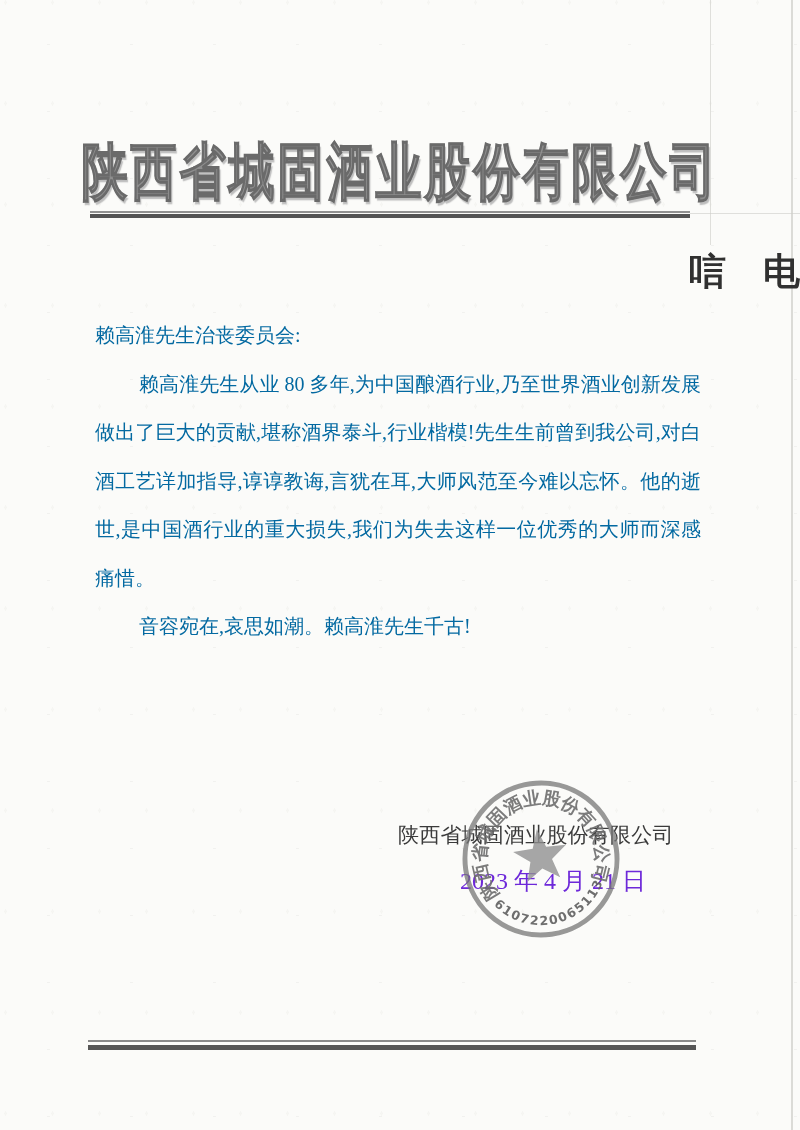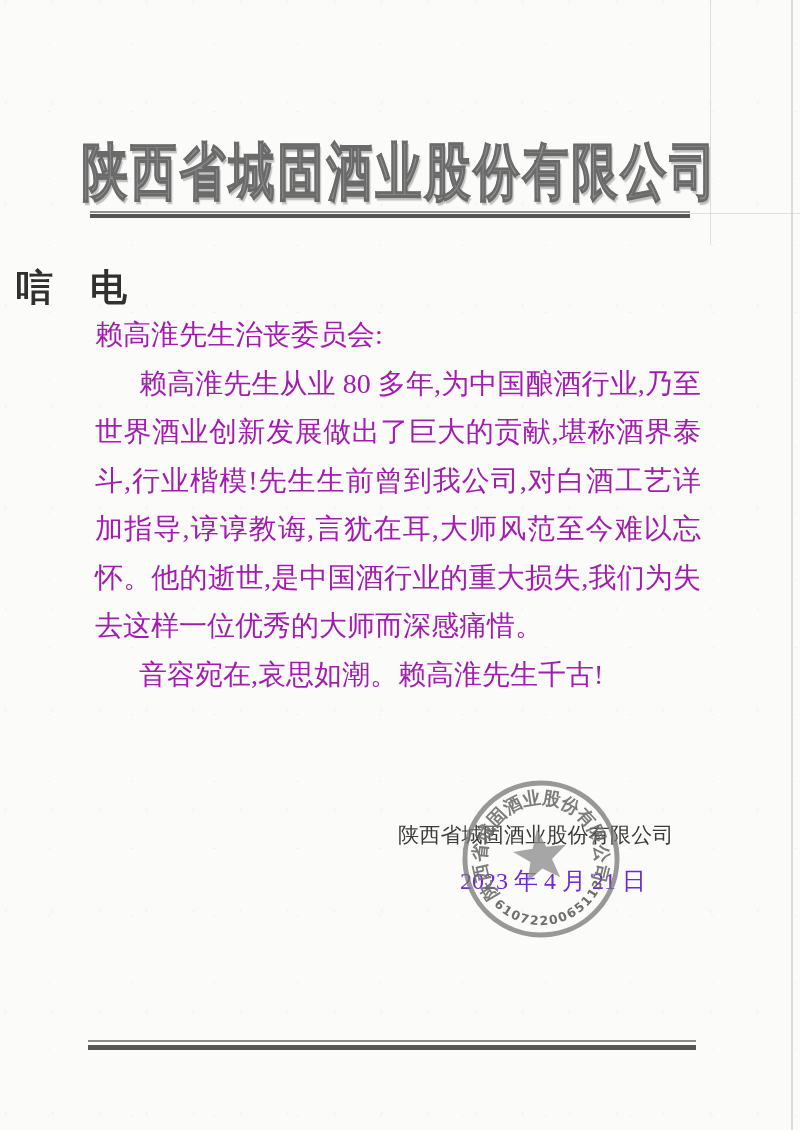--- a/index.html
+++ b/index.html
@@ -36,31 +36,31 @@
     transform-origin:center top;
     line-height:1;
     white-space:nowrap;
   }
   .rule-top{position:absolute;left:90px;width:600px;top:211px;}
   .rule-top .thin{height:2px;background:#919191;}
   .rule-top .thick{height:4px;background:#545454;margin-top:1px;}
 
   .doc-title{
     position:absolute;top:250px;left:0;right:0;
-    text-align:left;
+    text-align:right;
     font-size:37px;font-weight:bold;
     color:#303030;
     line-height:1.2;
-    margin:16px;
+    margin:0;
   }
 
   .body-text{
     position:absolute;left:95px;top:311px;width:606px;
-    font-size:28px;line-height:48.5px;
-    color:#a21caf;
+    font-size:20px;line-height:48.5px;
+    color:#0369a1;
     text-align:justify;
   }
   .body-text p{margin:0;}
   .body-text p.indent{text-indent:44px;}
 
   .signature{
     position:absolute;left:398px;top:821px;
     font-size:21px;color:#3a3a3a;
     letter-spacing:0.2px;white-space:nowrap;
   }

